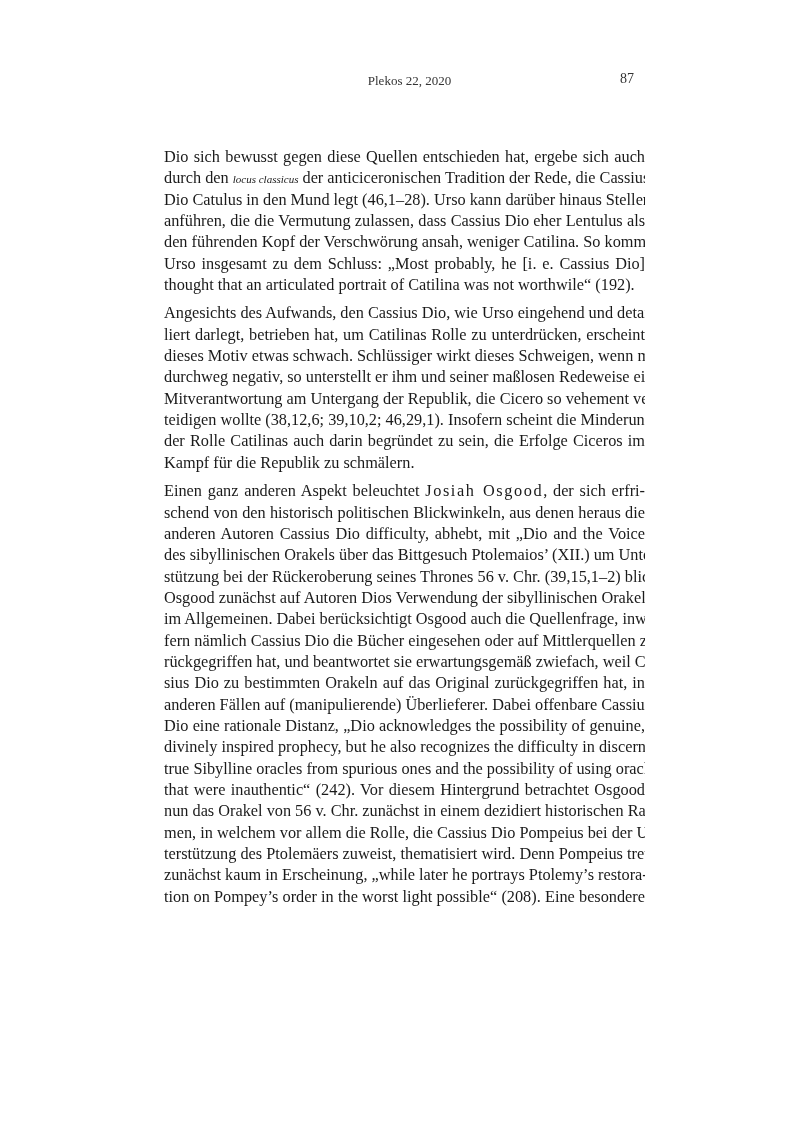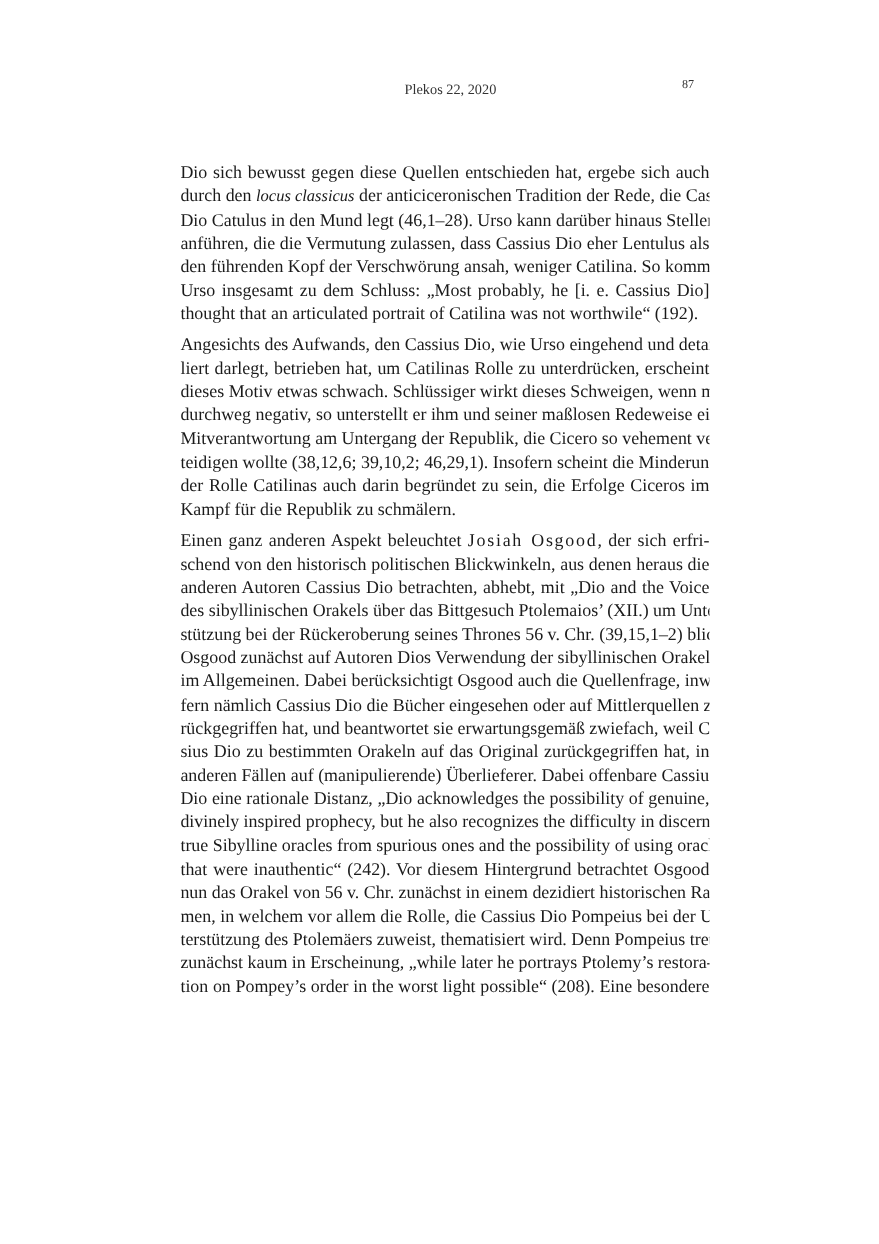--- a/index.html
+++ b/index.html
@@ -28,21 +28,21 @@
       position: absolute;
       left: 10px;
       width: 799px;
       text-align: center;
       top: 0;
     }
     .running-head .page-number {
       position: absolute;
       left: 620px;
       top: -2px;
-      font-size: 11px;
+      font-size: 14px;
     }
     .body-text {
       position: absolute;
       left: 164px;
       top: 146px;
       width: 481px;
       font-size: 16.3px;
     }
     .paragraph {
       margin: 0 0 7px 0;
@@ -58,21 +58,21 @@
     }
     .line.last {
       text-align: left;
       text-align-last: left;
     }
     .spaced {
       letter-spacing: 1.6px;
     }
     em {
       font-style: italic;
-      font-size: 15px;
+      font-size: 11px;
     }
   </style>
 </head>
 <body>
 
 <div class="running-head">
   <span class="journal">Plekos 22, 2020</span>
   <span class="page-number">87</span>
 </div>
 
@@ -95,21 +95,21 @@
     <span class="line">durchweg negativ, so unterstellt er ihm und seiner maßlosen Redeweise eine</span>
     <span class="line">Mitverantwortung am Untergang der Republik, die Cicero so vehement ver-</span>
     <span class="line">teidigen wollte (38,12,6; 39,10,2; 46,29,1). Insofern scheint die Minderung</span>
     <span class="line">der Rolle Catilinas auch darin begründet zu sein, die Erfolge Ciceros im</span>
     <span class="line last">Kampf für die Republik zu schmälern.</span>
   </p>
 
   <p class="paragraph">
     <span class="line"><span>Einen ganz anderen Aspekt beleuchtet </span><span class="spaced">Josiah Osgood</span><span>, der sich erfri-</span></span>
     <span class="line">schend von den historisch politischen Blickwinkeln, aus denen heraus die</span>
-    <span class="line">anderen Autoren Cassius Dio betrachten, abhebt, mit „Dio and the Voice</span>
+    <span class="line">anderen Autoren Cassius Dio difficulty, abhebt, mit „Dio and the Voice</span>
     <span class="line">des sibyllinischen Orakels über das Bittgesuch Ptolemaios’ (XII.) um Unter-</span>
     <span class="line">stützung bei der Rückeroberung seines Thrones 56 v. Chr. (39,15,1–2) blickt</span>
     <span class="line">Osgood zunächst auf Autoren Dios Verwendung der sibyllinischen Orakel</span>
     <span class="line">im Allgemeinen. Dabei berücksichtigt Osgood auch die Quellenfrage, inwie-</span>
     <span class="line">fern nämlich Cassius Dio die Bücher eingesehen oder auf Mittlerquellen zu-</span>
     <span class="line">rückgegriffen hat, und beantwortet sie erwartungsgemäß zwiefach, weil Cas-</span>
     <span class="line">sius Dio zu bestimmten Orakeln auf das Original zurückgegriffen hat, in</span>
     <span class="line">anderen Fällen auf (manipulierende) Überlieferer. Dabei offenbare Cassius</span>
     <span class="line">Dio eine rationale Distanz, „Dio acknowledges the possibility of genuine,</span>
     <span class="line">divinely inspired prophecy, but he also recognizes the difficulty in discerning</span>

